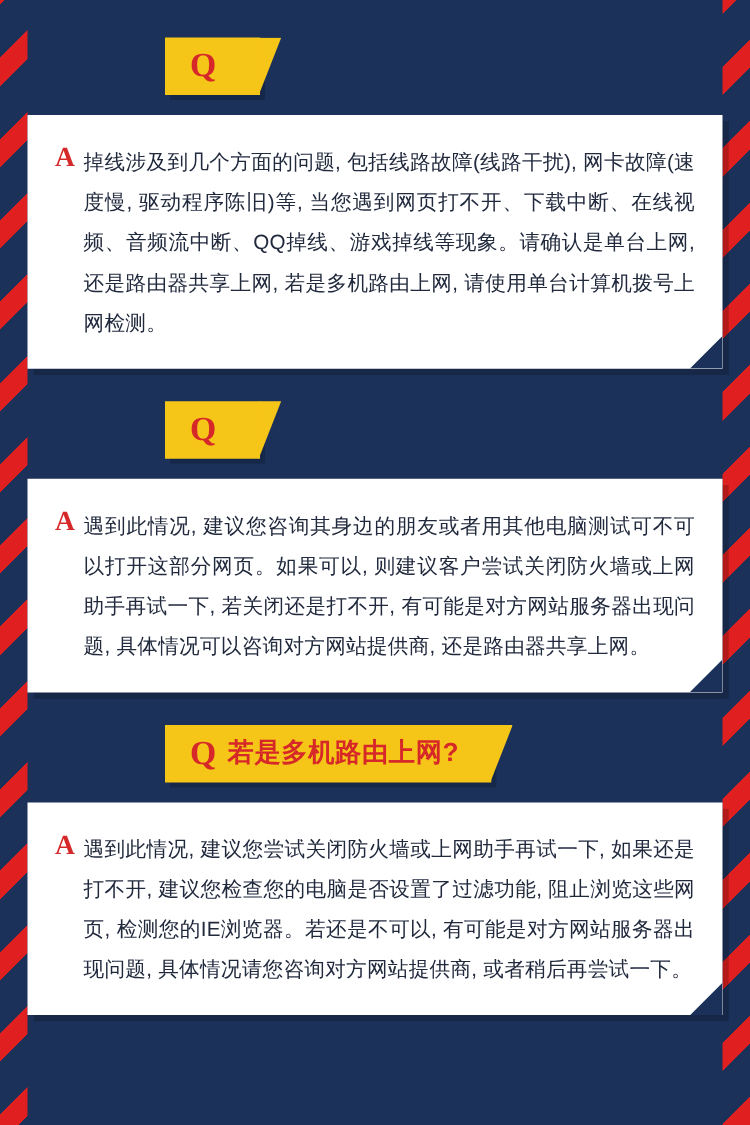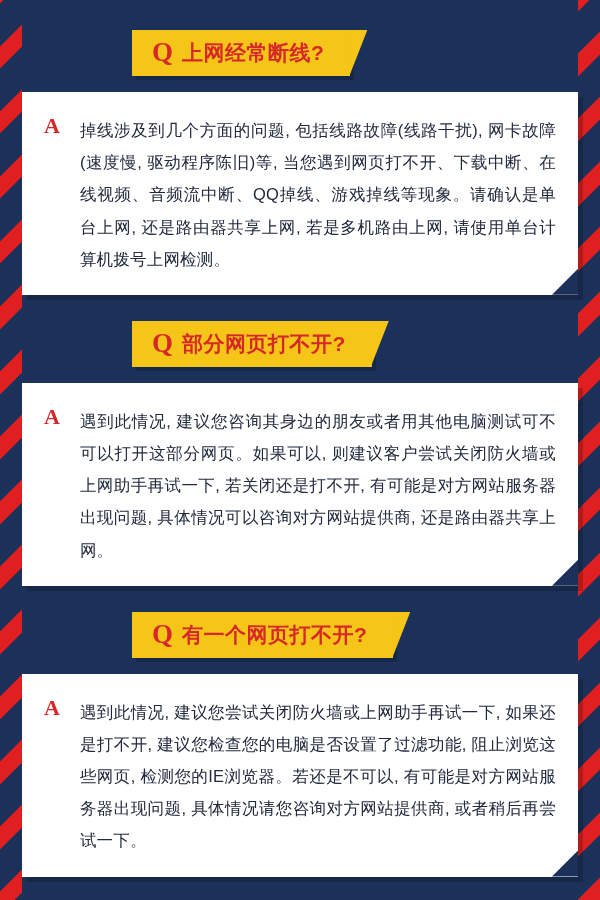--- a/index.html
+++ b/index.html
@@ -116,61 +116,58 @@
     line-height: 1.1;
     margin-right: 7px;
     flex: 0 0 auto;
   }
   .a-text {
     color: #21293d;
     font-size: 16.5px;
     line-height: 1.95;
     text-align: justify;
     letter-spacing: 0.2px;
-    margin-left: 13px;
   }
 </style>
 </head>
 <body>
 
 <div class="stripes"></div>
 <div class="center-panel"></div>
 
 <div class="content">
 
   <div class="qa-block">
     <div class="question-banner">
       <span class="q-letter">Q</span>
-      <span class="q-text">上网经常断线?</span>
     </div>
     <div class="answer-card">
       <div class="answer-inner">
         <span class="a-letter">A</span>
         <span class="a-text">掉线涉及到几个方面的问题, 包括线路故障(线路干扰), 网卡故障(速度慢, 驱动程序陈旧)等, 当您遇到网页打不开、下载中断、在线视频、音频流中断、QQ掉线、游戏掉线等现象。请确认是单台上网, 还是路由器共享上网, 若是多机路由上网, 请使用单台计算机拨号上网检测。</span>
       </div>
     </div>
   </div>
 
   <div class="qa-block">
     <div class="question-banner">
       <span class="q-letter">Q</span>
-      <span class="q-text">部分网页打不开?</span>
     </div>
     <div class="answer-card">
       <div class="answer-inner">
         <span class="a-letter">A</span>
         <span class="a-text">遇到此情况, 建议您咨询其身边的朋友或者用其他电脑测试可不可以打开这部分网页。如果可以, 则建议客户尝试关闭防火墙或上网助手再试一下, 若关闭还是打不开, 有可能是对方网站服务器出现问题, 具体情况可以咨询对方网站提供商, 还是路由器共享上网。</span>
       </div>
     </div>
   </div>
 
   <div class="qa-block">
     <div class="question-banner">
       <span class="q-letter">Q</span>
-      <span class="q-text">有一个网页打不开?</span>
+      <span class="q-text">若是多机路由上网?</span>
     </div>
     <div class="answer-card">
       <div class="answer-inner">
         <span class="a-letter">A</span>
         <span class="a-text">遇到此情况, 建议您尝试关闭防火墙或上网助手再试一下, 如果还是打不开, 建议您检查您的电脑是否设置了过滤功能, 阻止浏览这些网页, 检测您的IE浏览器。若还是不可以, 有可能是对方网站服务器出现问题, 具体情况请您咨询对方网站提供商, 或者稍后再尝试一下。</span>
       </div>
     </div>
   </div>
 
 </div>

